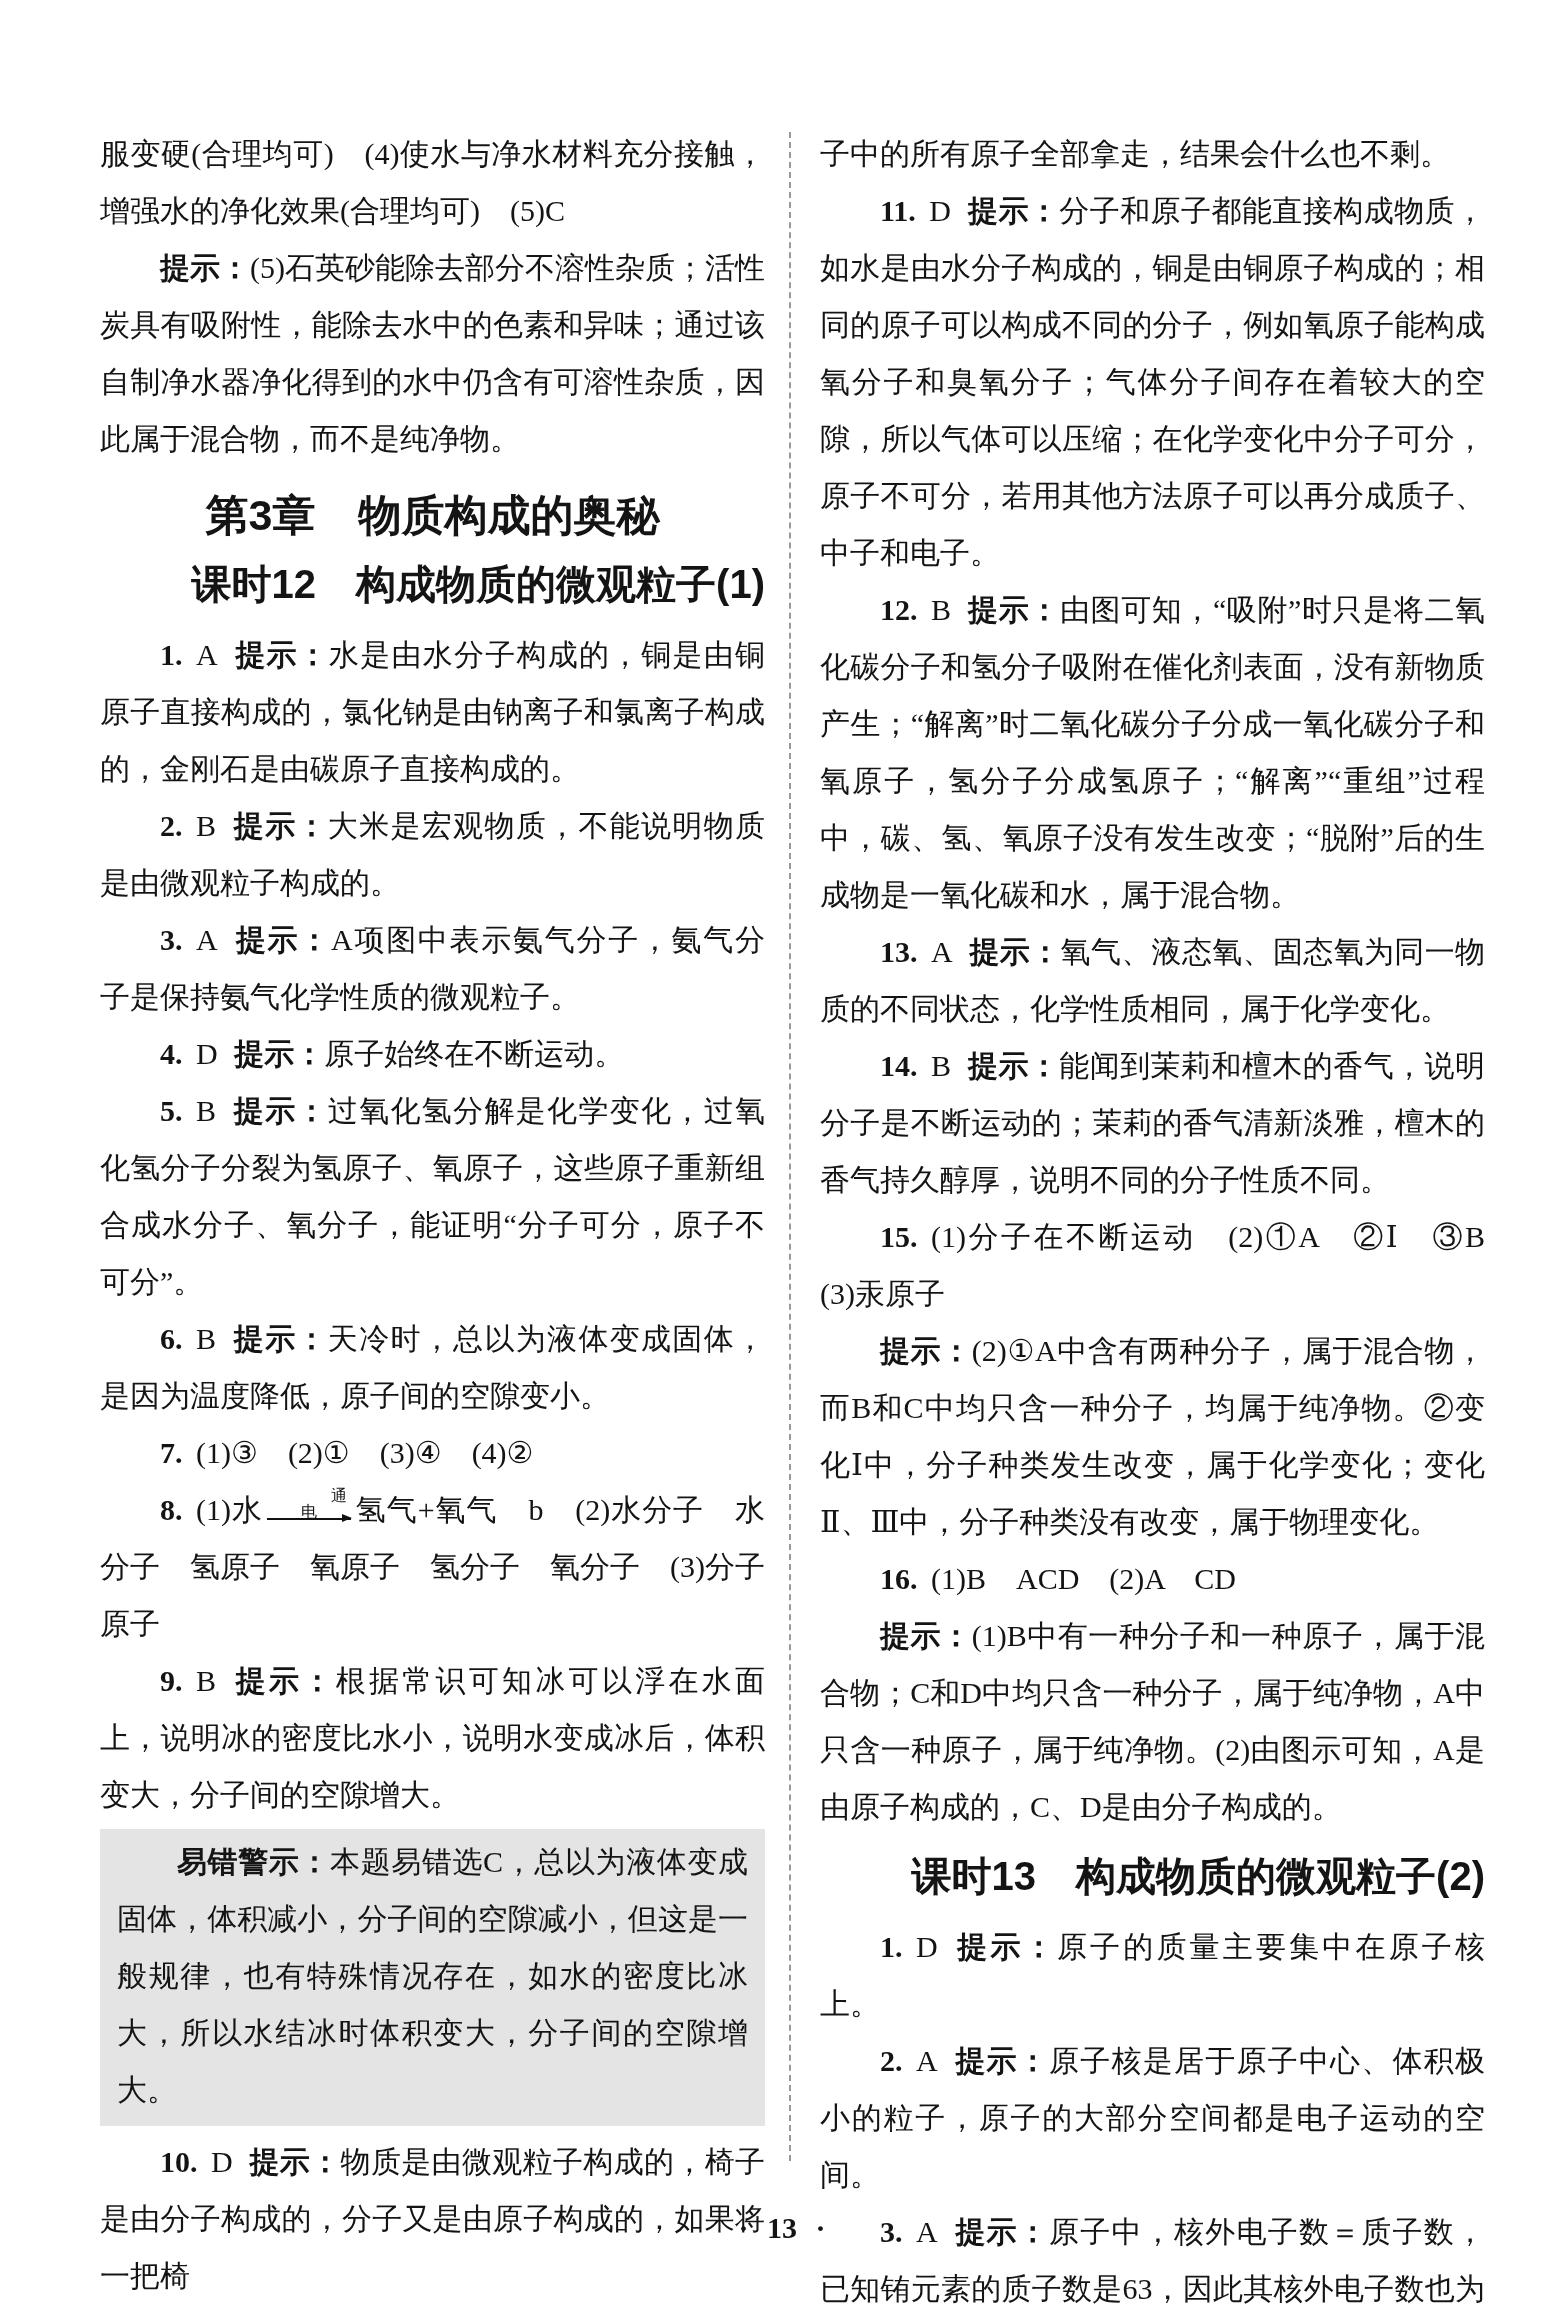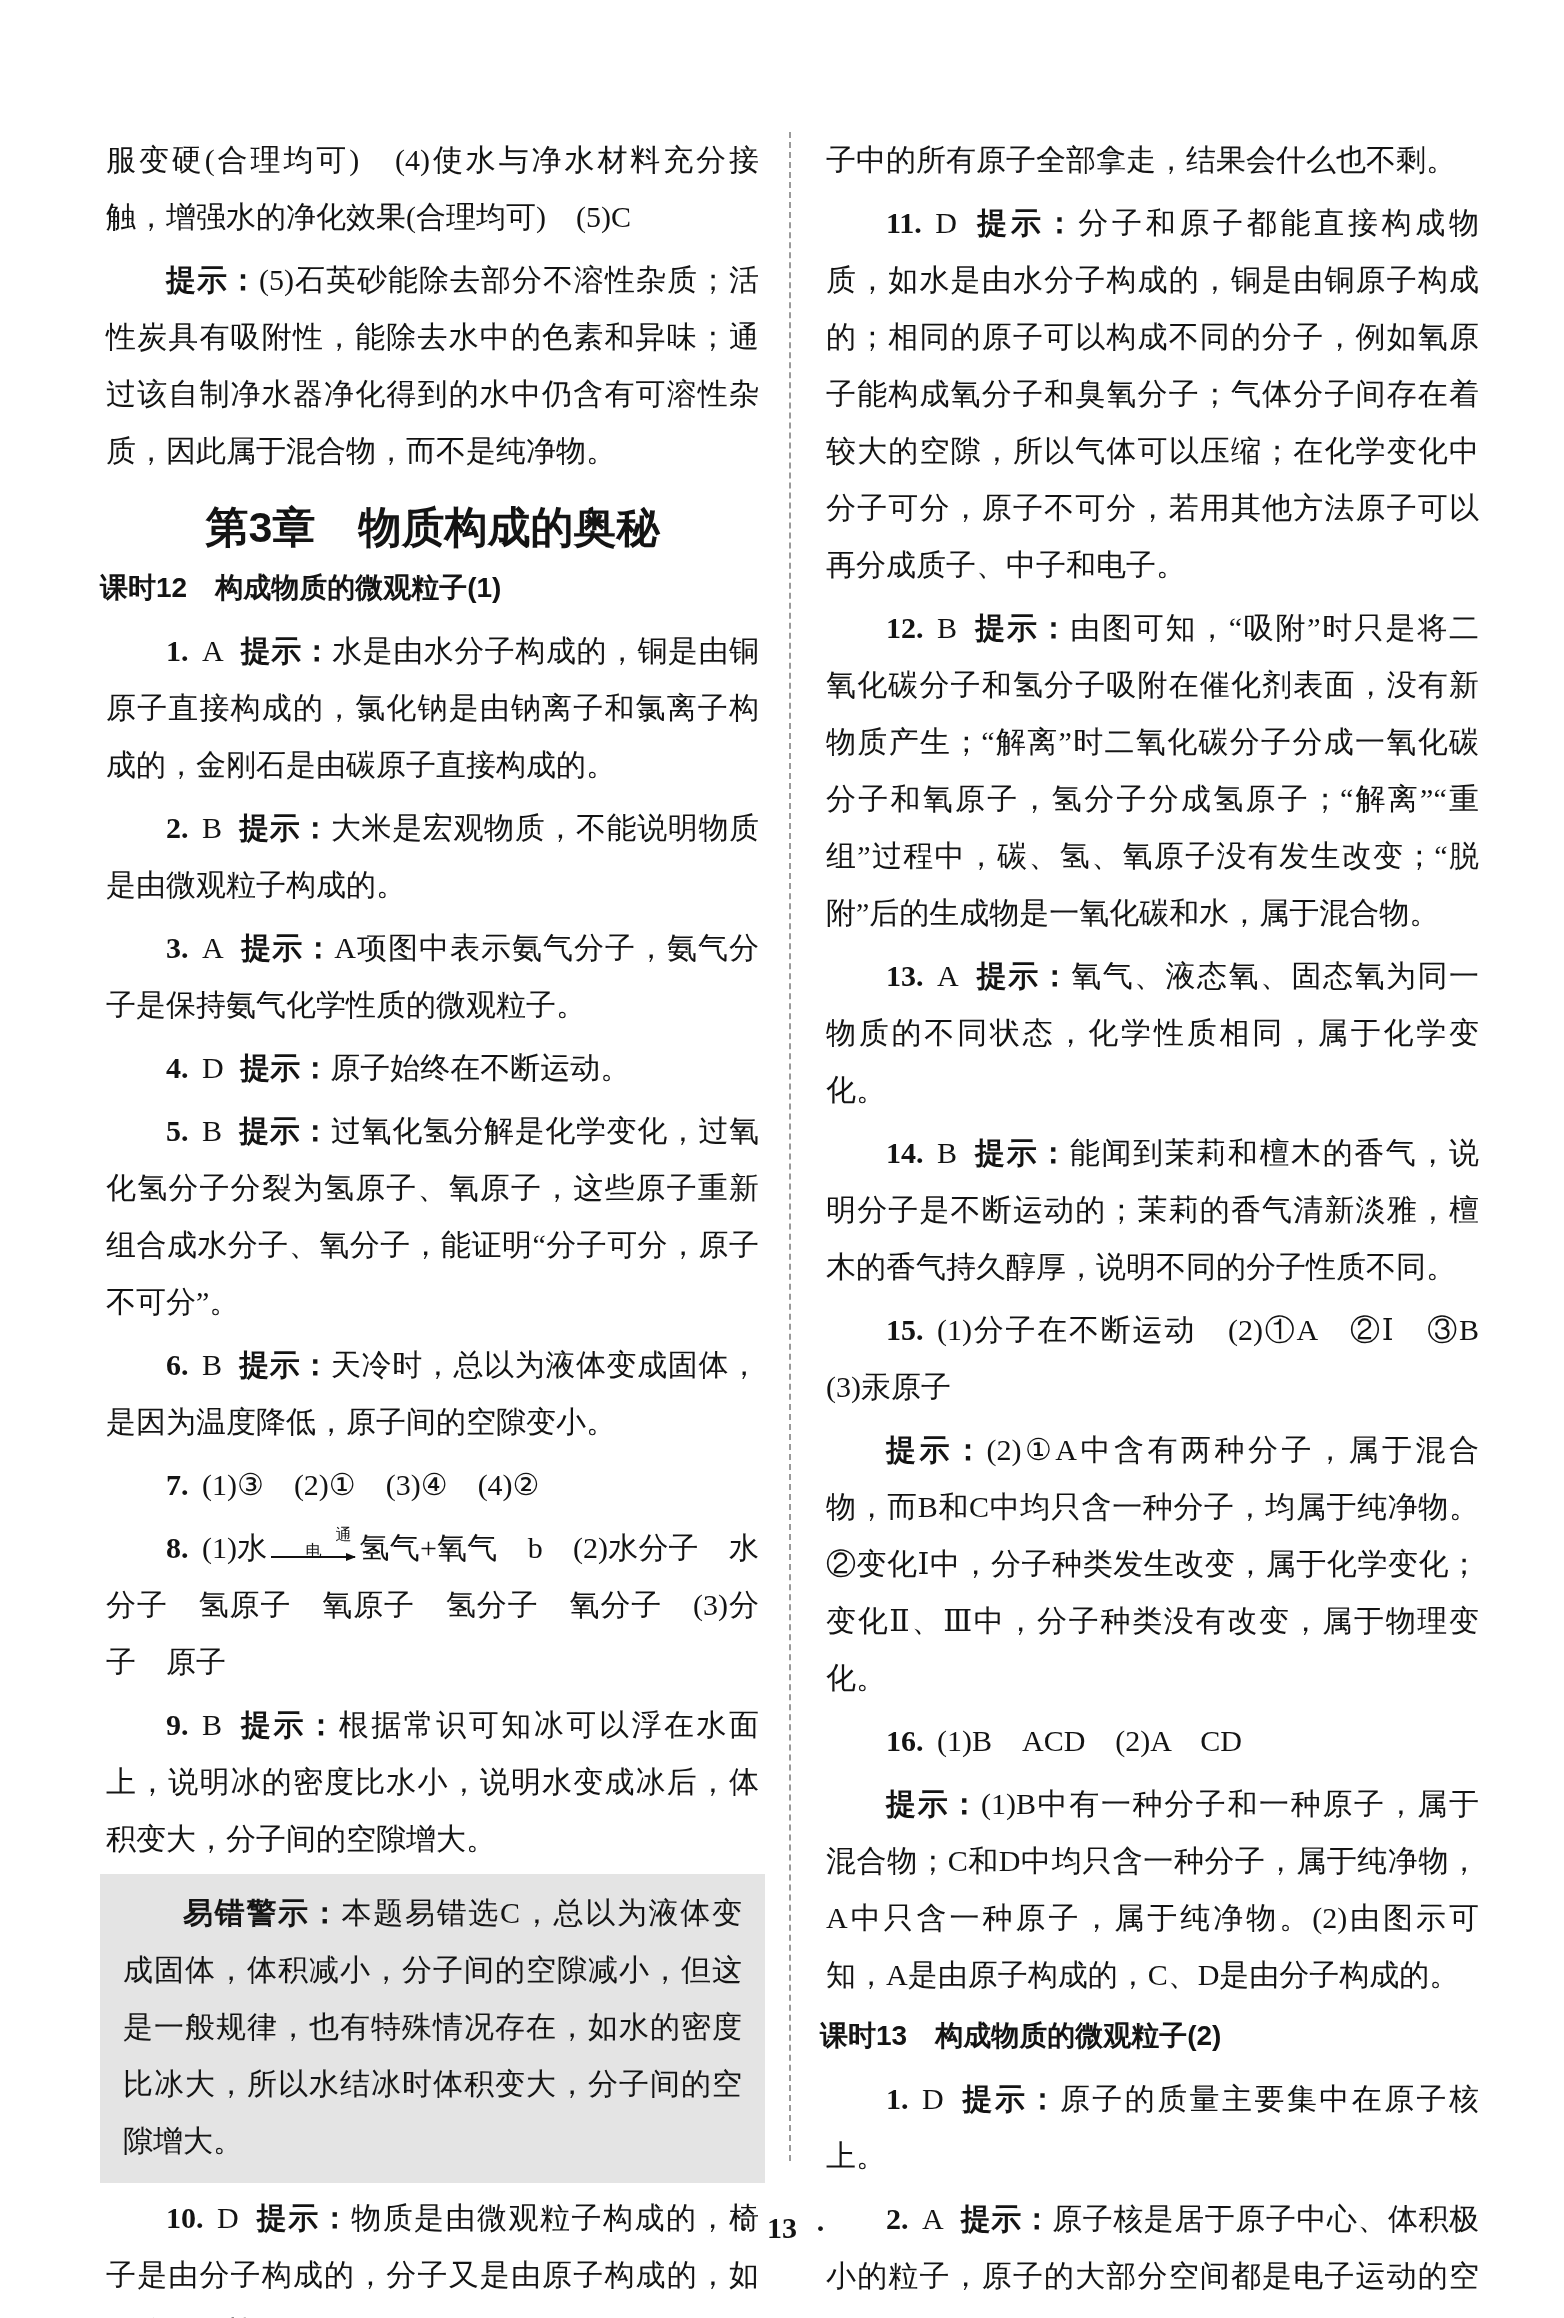--- a/index.html
+++ b/index.html
@@ -12,21 +12,21 @@
     overflow:hidden;
   }
   .col{position:absolute;top:125px;width:665px;}
   .col-left{left:100px;}
   .col-right{left:820px;}
   .divider{
     position:absolute;left:789px;top:132px;height:2029px;width:0;
     border-left:2px dashed #9a9a9a;
   }
   .para{
-    margin:6px;
+    margin:0;
     font-size:30px;
     line-height:57px;
     text-align:justify;
     text-justify:inter-ideograph;
   }
   .para.indent{text-indent:2em;}
   .seg-bold{font-weight:bold;margin-right:0.45em;}
   .seg-ans{margin-right:0.55em;}
   .seg-label{
     font-family:"Liberation Sans","DejaVu Sans",sans-serif;
@@ -35,22 +35,22 @@
   .chapter-title{
     font-family:"Liberation Sans","DejaVu Sans",sans-serif;
     font-weight:bold;
     font-size:43px;line-height:1.25;
     text-align:center;
     margin:22.4px 0 10.5px 0;
   }
   .section-title{
     font-family:"Liberation Sans","DejaVu Sans",sans-serif;
     font-weight:bold;
-    font-size:28px;line-height:1.3;
-    text-align:left;
+    font-size:40px;line-height:1.3;
+    text-align:right;
     margin:14.5px 0 16px 0;
   }
   .warn-box{
     background:#e4e4e4;
     padding:4px 17px 8px 17px;
     margin:6.6px 0 6.6px 0;
   }
   .seg-warnlabel{
     font-family:"Liberation Sans","DejaVu Sans",sans-serif;
     font-weight:bold;

